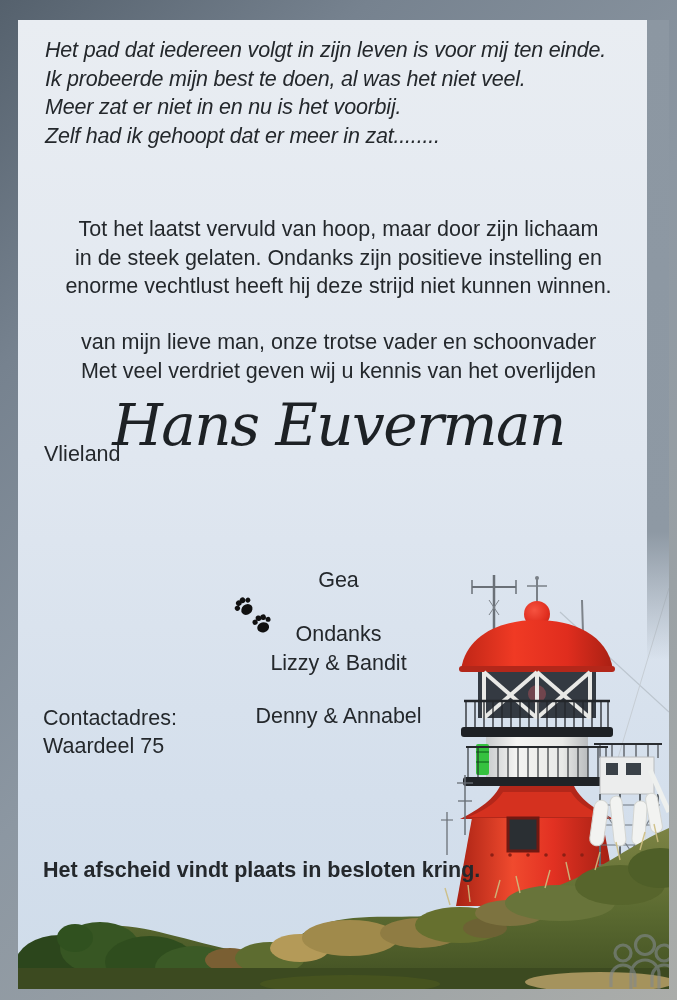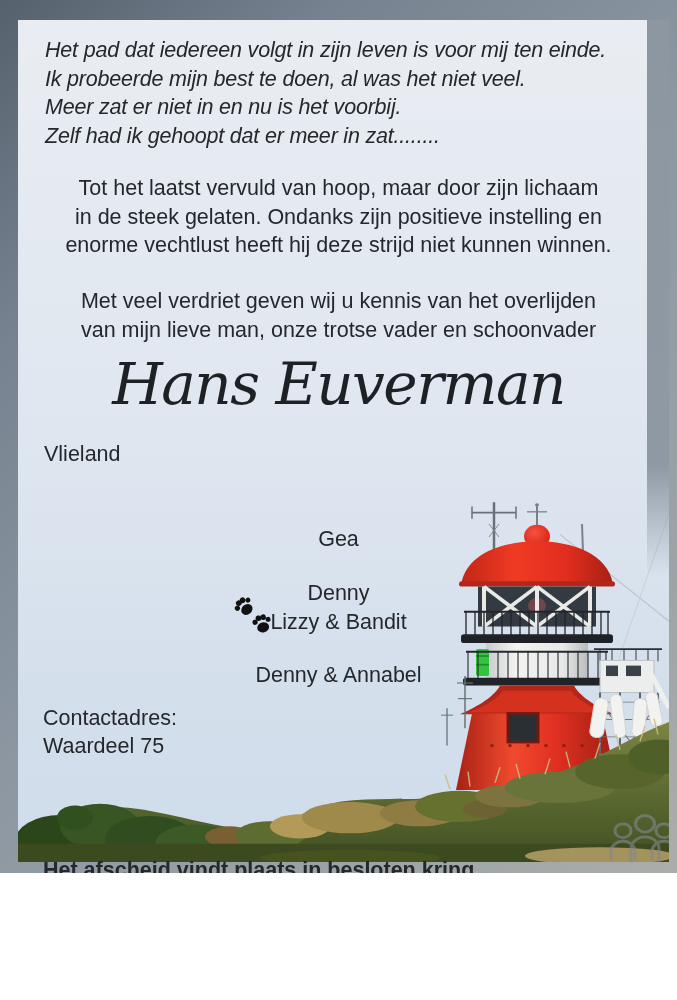--- a/index.html
+++ b/index.html
@@ -2,37 +2,37 @@
 <html><head>
 <meta charset="utf-8">
 <style>
   html,body { margin:0; padding:0; }
   body {
     width:677px; height:1000px;
     font-family:"Liberation Sans", sans-serif;
     background:#ffffff;
   }
   .card {
-    position:relative; width:677px; height:873px; overflow:hidden;
+    position:relative; width:677px; height:1000px; overflow:hidden;
     background:linear-gradient(135deg,#55616d 0%,#76828f 22%,#8c97a2 50%,#9aa1a5 75%,#abadaa 100%);
   }
   .photo {
     position:absolute; left:18px; top:20px; right:8px; bottom:11px;
     overflow:hidden; background:#dfe6ef;
   }
   .photo svg { display:block; width:100%; height:100%; }
   .content {
     position:absolute; inset:0; color:#24282c;
     font-size:21.5px; line-height:28.7px;
   }
   .poem {
     position:absolute; left:45px; top:36px;
     font-style:italic; letter-spacing:-0.2px;
   }
-  .center { position:absolute; left:0; width:677px; text-align:center; }
+  .center { position:absolute; left:0; width:677px; text-align:center;margin-top:41px; }
   .tribute   { top:174px; }
   .announce  { top:287px; }
   .name {
     top:352px;
     font-family:"DejaVu Serif", serif; font-style:italic;
     font-size:58px; line-height:64px; letter-spacing:-1.5px;
     color:#1d2125;
   }
   .birth { position:absolute; left:44px;  top:440px; }
   .death { position:absolute; right:44px; top:440px; text-align:right; }
@@ -299,34 +299,34 @@
       <div>Zelf had ik gehoopt dat er meer in zat........</div>
     </div>
 
     <div class="center tribute">
       <div>Tot het laatst vervuld van hoop, maar door zijn lichaam</div>
       <div>in de steek gelaten. Ondanks zijn positieve instelling en</div>
       <div>enorme vechtlust heeft hij deze strijd niet kunnen winnen.</div>
     </div>
 
     <div class="center announce">
+      <div>van mijn lieve man, onze trotse vader en schoonvader</div>
       <div>Met veel verdriet geven wij u kennis van het overlijden</div>
-      <div>van mijn lieve man, onze trotse vader en schoonvader</div>
     </div>
 
     <div class="center name">Hans Euverman</div>
 
     <div class="birth">
       <div>Vlieland</div>
     </div>
 
     <div class="center gea">Gea</div>
 
     <div class="center kids">
-      <div>Denny</div>
+      <div>Ondanks</div>
       <div>Lizzy &amp; Bandit</div>
     </div>
 
     <svg class="paws" viewBox="0 0 48 44">
       <g fill="#111111">
         <g transform="translate(13,11) rotate(-40)">
           <ellipse cx="0" cy="4.5" rx="6" ry="5"></ellipse>
           <circle cx="-6.5" cy="-2.5" r="2.6"></circle>
           <circle cx="-2.2" cy="-5.5" r="2.8"></circle>
           <circle cx="2.6" cy="-5.3" r="2.8"></circle>

